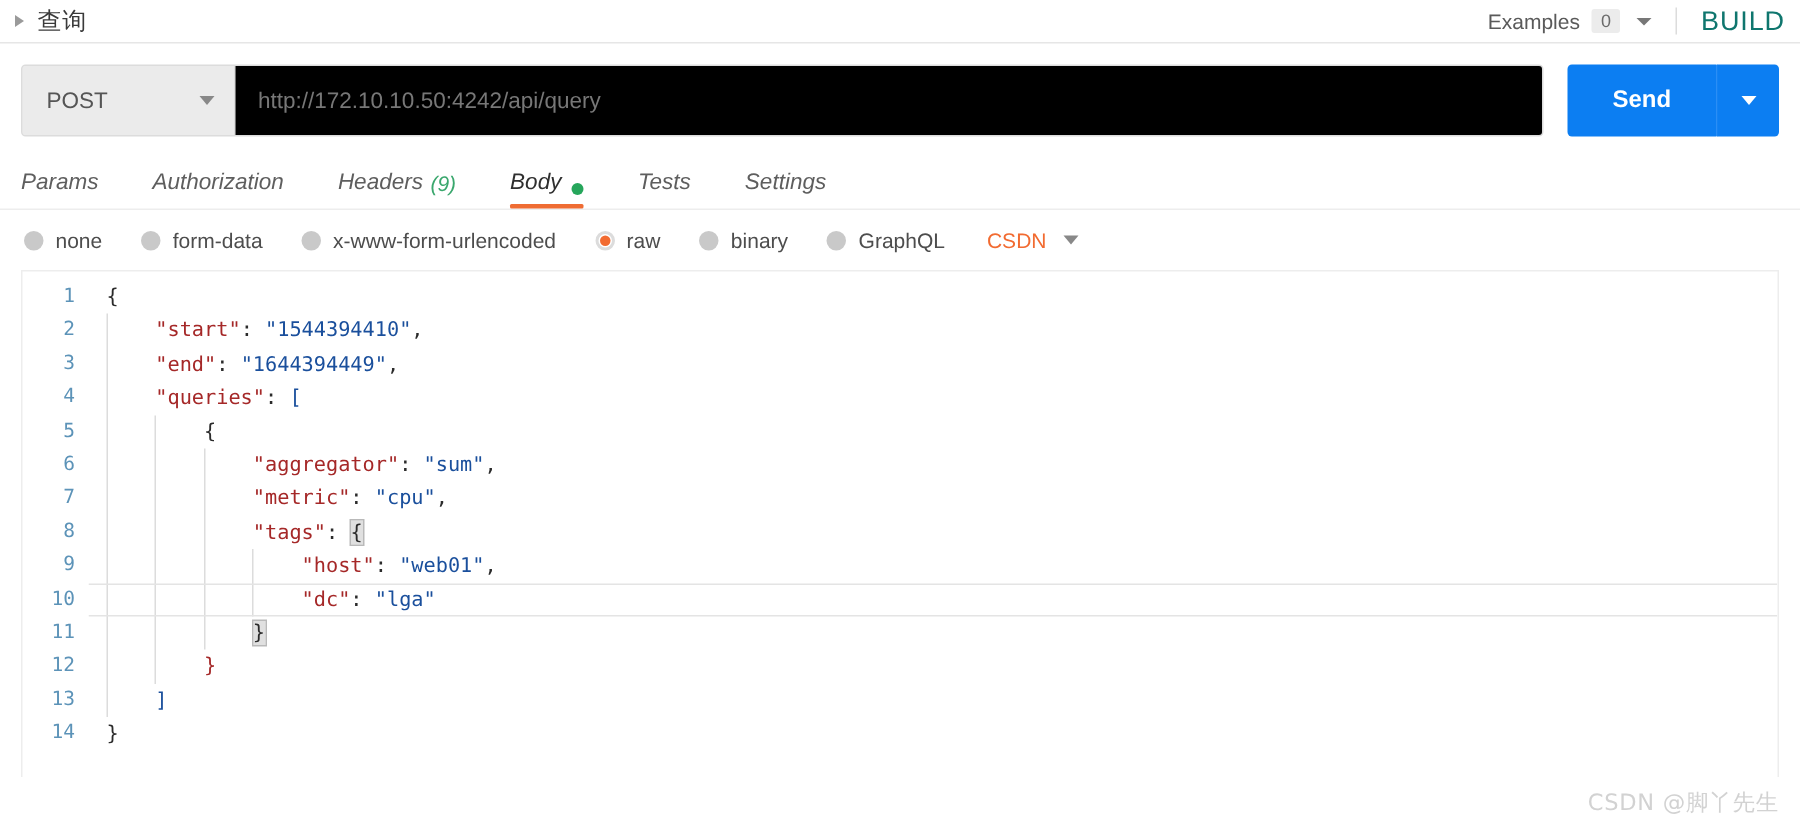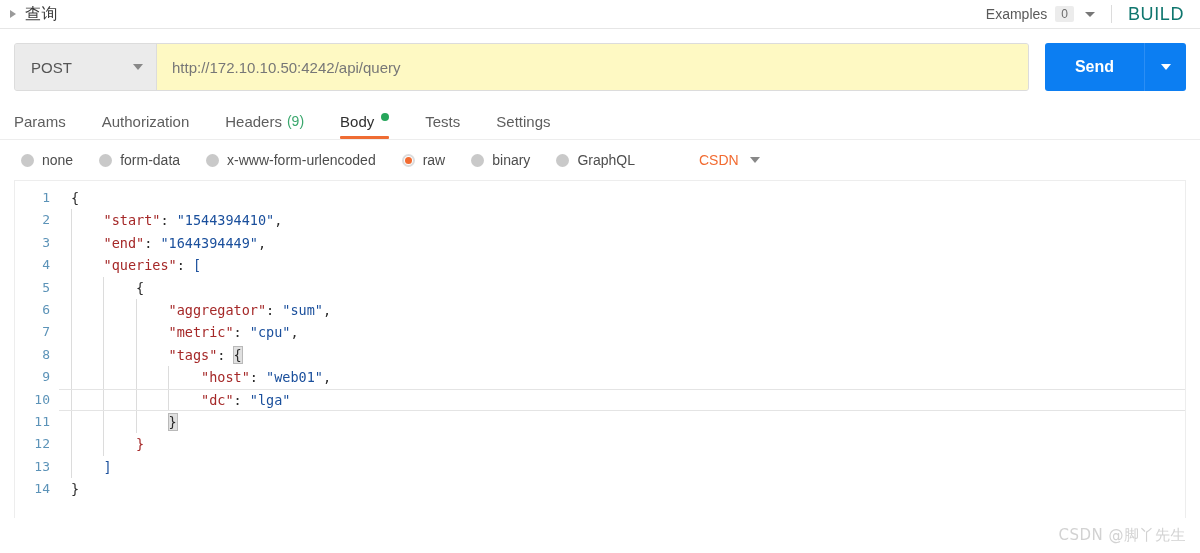--- a/index.html
+++ b/index.html
@@ -38,21 +38,21 @@
     font-size: 16px;
     color: #3a3a3a;
     letter-spacing: .5px;
     font-family: "DejaVu Sans", "Liberation Sans", sans-serif;
   }
   .topbar-right {
     margin-left: auto;
     display: flex;
     align-items: center;
     height: 100%;
-    padding-right: 10px;
+    padding-right: 4px;
     text-align: right;
   }
   .examples-label {
     font-size: 14px;
     color: #5a5a5a;
   }
   .examples-count {
     font-size: 12px;
     color: #6b6b6b;
     background: #ececec;
@@ -115,21 +115,21 @@
   .method-caret {
     width: 0; height: 0;
     border-top: 6px solid #888;
     border-left: 5px solid transparent;
     border-right: 5px solid transparent;
   }
   .url-input {
     flex: 1 1 auto;
     display: flex;
     align-items: center;
-    background: #fef9c3;
+    background: #000000;
     padding-left: 15px;
     font-size: 15px;
     color: #777777;
     cursor: text;
   }
   .send-group {
     display: flex;
     margin-left: 16px;
     height: 48px;
     border-radius: 12px;
@@ -175,21 +175,22 @@
   }
   .tab {
     font-size: 15px;
     color: #5e5e5e;
     padding: 0 0 9px 0;
     margin-right: 36px;
     position: relative;
     white-space: nowrap;
     cursor: pointer;
     display: flex;
-    align-items: flex-start;
+    align-items: flex-end;
+    font-style: italic;
   }
   .tab .count {
     color: #3aa76d;
     margin-left: 5px;
     font-size: 14px;
   }
   .tab.active { color: #2f2f2f; }
   .tab.active::after {
     content: "";
     position: absolute;
@@ -203,23 +204,22 @@
     border-radius: 50%;
     background: #26a65b;
     margin-left: 7px;
     display: inline-block;
   }
 
   
   .bodytypes {
     display: flex;
     align-items: center;
-    padding: 0 21px;
+    padding: 0 16px;
     height: 40px;
-    gap: 36px;
   }
   .radio-item {
     display: flex;
     align-items: center;
     margin-right: 26px;
     cursor: pointer;
   }
   .radio {
     width: 13px; height: 13px;
     border-radius: 50%;

